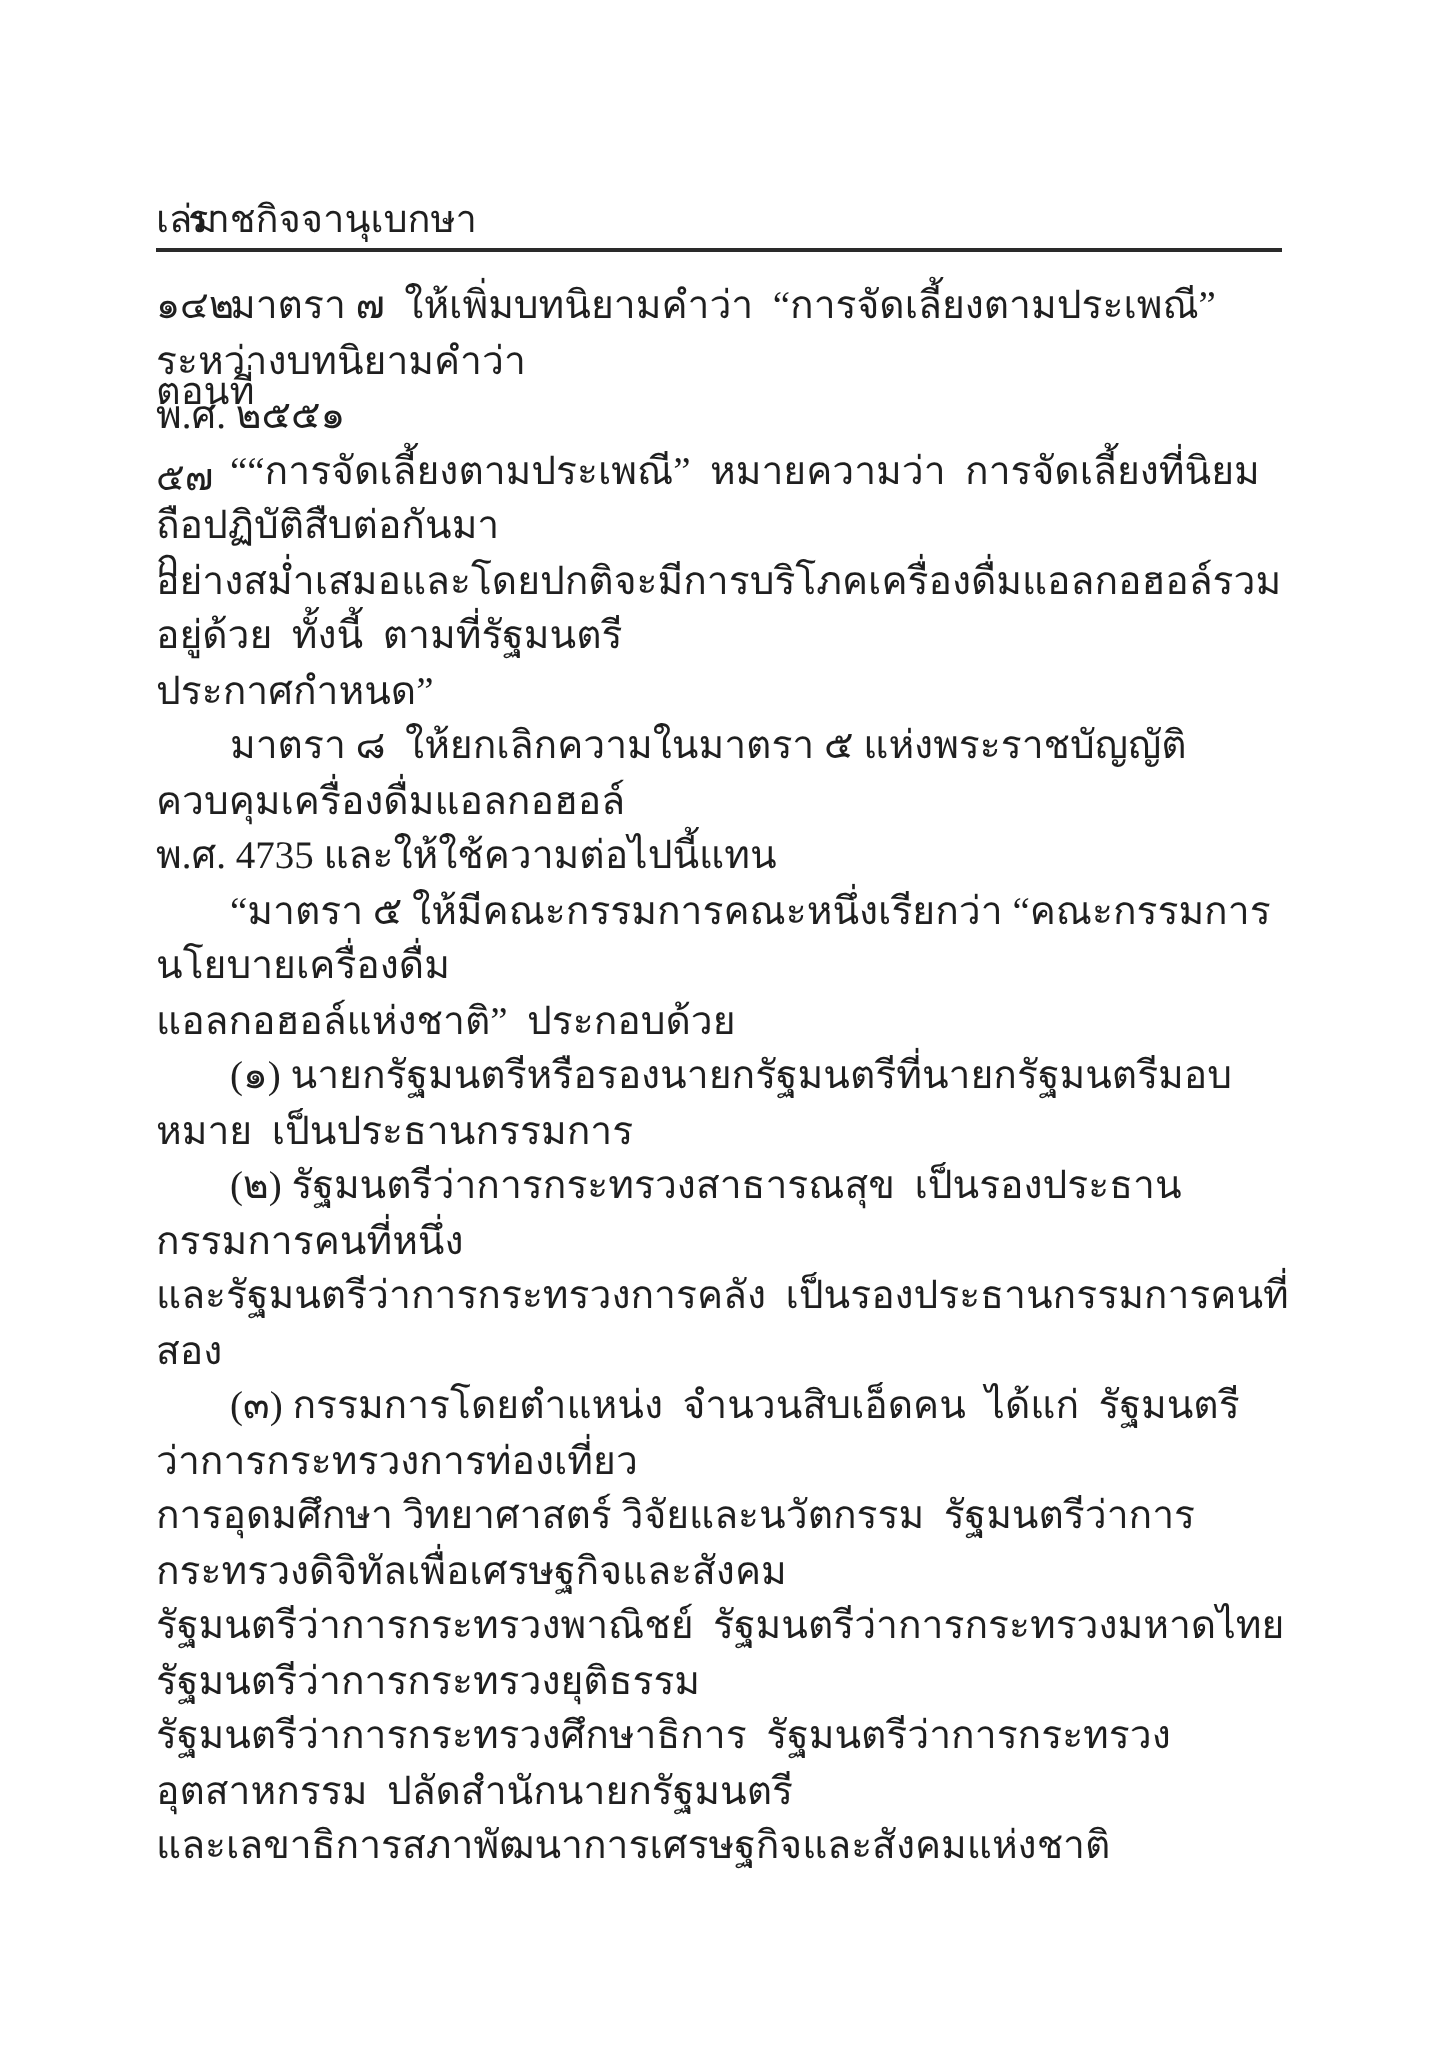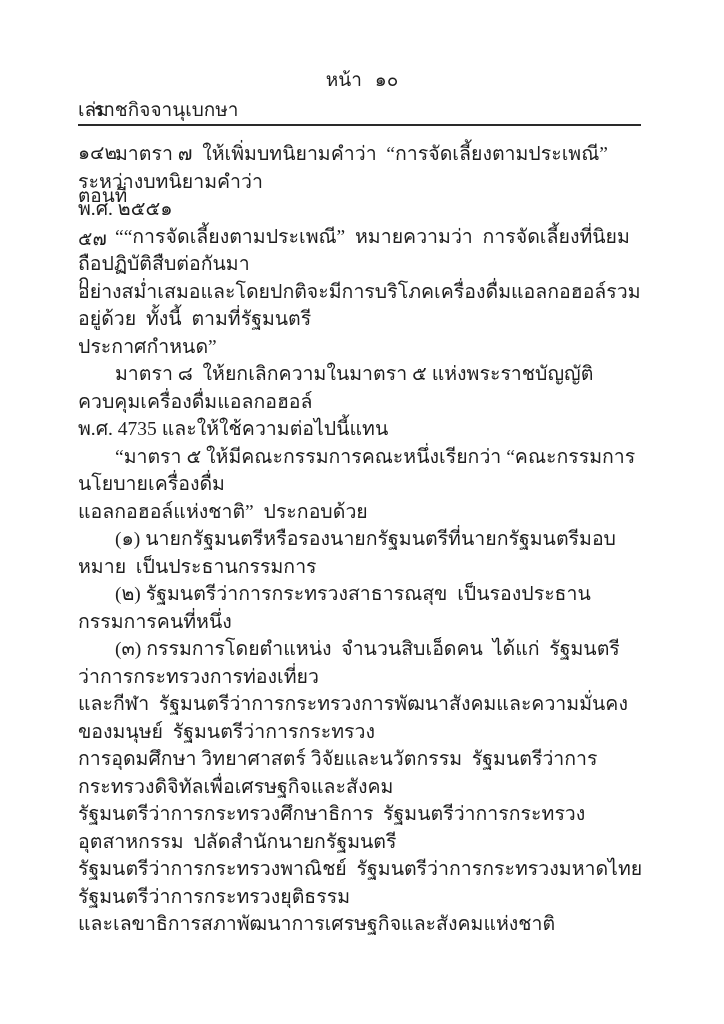--- a/index.html
+++ b/index.html
@@ -79,21 +79,20 @@
   }
   .line.indent {
     text-indent: 37px;
   }
 </style>
 </head>
 <body>
 
 <div class="page">
 
-  <div class="page-label">หน้า ๑๐</div>
 
   <div class="masthead">
     <div class="mast-left">
       <span>เล่ม</span>
       <span>๑๔๒</span>
       <span>ตอนที่</span>
       <span>๕๗</span>
       <span>ก</span>
     </div>
     <div class="mast-center">ราชกิจจานุเบกษา</div>
@@ -106,22 +105,22 @@
     <div class="line">พ.ศ. ๒๕๕๑</div>
     <div class="line indent">““การจัดเลี้ยงตามประเพณี”  หมายความว่า  การจัดเลี้ยงที่นิยมถือปฏิบัติสืบต่อกันมา</div>
     <div class="line">อย่างสม่ำเสมอและโดยปกติจะมีการบริโภคเครื่องดื่มแอลกอฮอล์รวมอยู่ด้วย  ทั้งนี้  ตามที่รัฐมนตรี</div>
     <div class="line">ประกาศกำหนด”</div>
     <div class="line indent">มาตรา ๘  ให้ยกเลิกความในมาตรา ๕ แห่งพระราชบัญญัติควบคุมเครื่องดื่มแอลกอฮอล์</div>
     <div class="line">พ.ศ. 4735 และให้ใช้ความต่อไปนี้แทน</div>
     <div class="line indent">“มาตรา ๕ ให้มีคณะกรรมการคณะหนึ่งเรียกว่า “คณะกรรมการนโยบายเครื่องดื่ม</div>
     <div class="line">แอลกอฮอล์แห่งชาติ”  ประกอบด้วย</div>
     <div class="line indent">(๑) นายกรัฐมนตรีหรือรองนายกรัฐมนตรีที่นายกรัฐมนตรีมอบหมาย  เป็นประธานกรรมการ</div>
     <div class="line indent">(๒) รัฐมนตรีว่าการกระทรวงสาธารณสุข  เป็นรองประธานกรรมการคนที่หนึ่ง</div>
+    <div class="line">และรัฐมนตรีว่าการกระทรวงการคลัง  เป็นรองประธานกรรมการคนที่สอง</div>
     <div class="line indent">(๓) กรรมการโดยตำแหน่ง  จำนวนสิบเอ็ดคน  ได้แก่  รัฐมนตรีว่าการกระทรวงการท่องเที่ยว</div>
-    <div class="line">และกีฬา  รัฐมนตรีว่าการกระทรวงการพัฒนาสังคมและความมั่นคงของมนุษย์  รัฐมนตรีว่าการกระทรวง</div>
     <div class="line">การอุดมศึกษา วิทยาศาสตร์ วิจัยและนวัตกรรม  รัฐมนตรีว่าการกระทรวงดิจิทัลเพื่อเศรษฐกิจและสังคม</div>
+    <div class="line">รัฐมนตรีว่าการกระทรวงพาณิชย์  รัฐมนตรีว่าการกระทรวงมหาดไทย  รัฐมนตรีว่าการกระทรวงยุติธรรม</div>
     <div class="line">รัฐมนตรีว่าการกระทรวงศึกษาธิการ  รัฐมนตรีว่าการกระทรวงอุตสาหกรรม  ปลัดสำนักนายกรัฐมนตรี</div>
-    <div class="line">รัฐมนตรีว่าการกระทรวงพาณิชย์  รัฐมนตรีว่าการกระทรวงมหาดไทย  รัฐมนตรีว่าการกระทรวงยุติธรรม</div>
     <div class="line">และเลขาธิการสภาพัฒนาการเศรษฐกิจและสังคมแห่งชาติ</div>
 
   </div>
 
 </div>
 
 </body></html>

